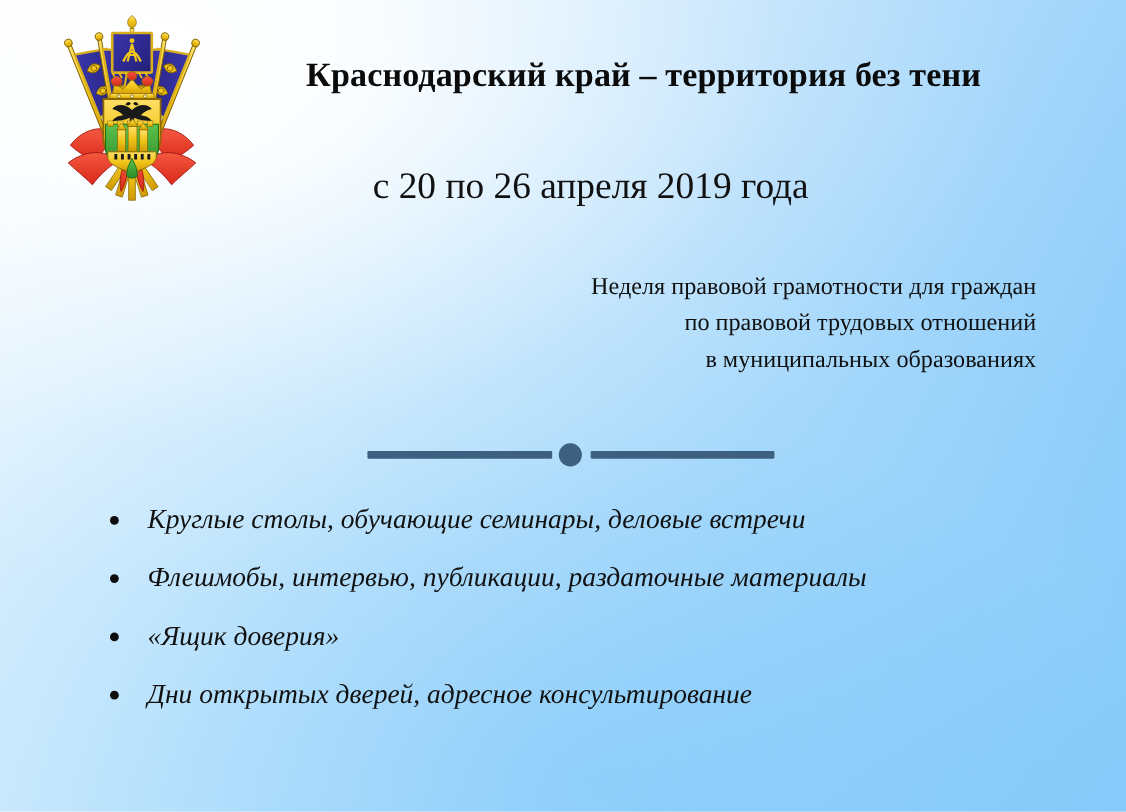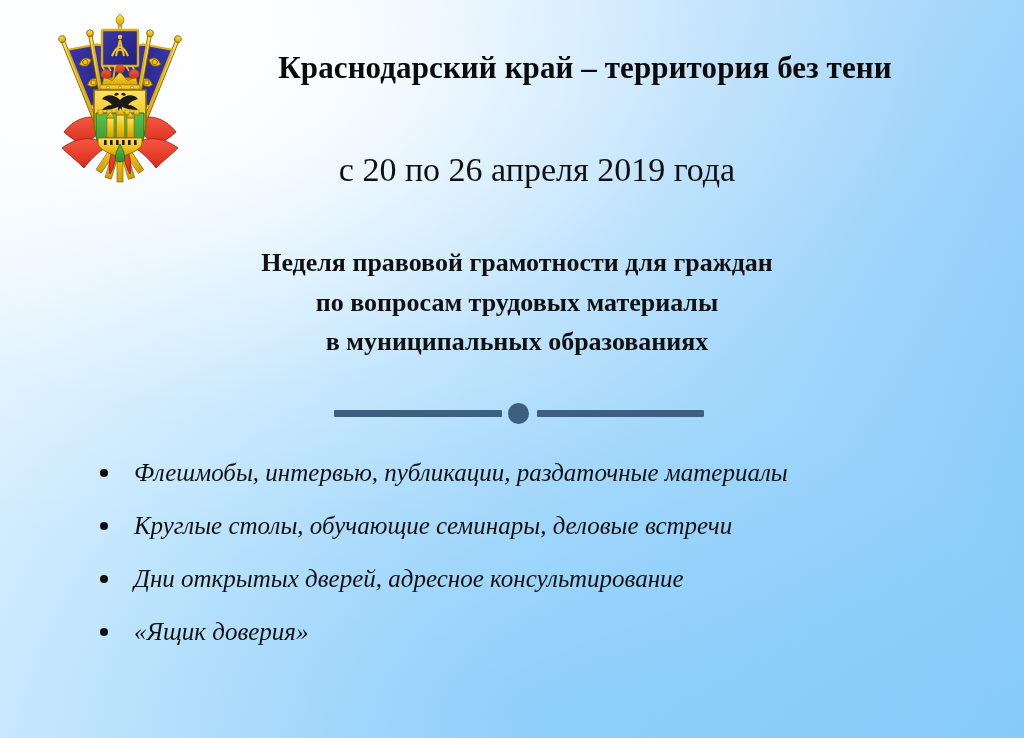--- a/index.html
+++ b/index.html
@@ -72,23 +72,23 @@
     font-weight: 400;
     color: #111111;
     line-height: 1.2;
   }
 
   .subject {
     position: absolute;
     left: 92px;
     top: 243px;
     width: 850px;
-    text-align: center;
-    font-size: 26px;
-    font-weight: 700;
+    text-align: right;
+    font-size: 22px;
+    font-weight: 400;
     color: #101010;
     line-height: 1.52;
   }
   .subject .ln { display: block; white-space: nowrap; }
 
   
   .divider {
     position: absolute;
     left: 334px;
     top: 402px;
@@ -321,42 +321,42 @@
       </g>
     </svg>
   </div>
 
   <div class="title">Краснодарский край – территория без тени</div>
 
   <div class="daterange">с 20 по 26 апреля 2019 года</div>
 
   <div class="subject">
     <span class="ln">Неделя правовой грамотности для граждан</span>
-    <span class="ln">по вопросам трудовых материалы</span>
+    <span class="ln">по правовой трудовых отношений</span>
     <span class="ln">в муниципальных образованиях</span>
   </div>
 
   <div class="divider">
     <span class="bar left"></span>
     <span class="dot"></span>
     <span class="bar right"></span>
   </div>
 
   <div class="bullets">
+    <div class="bullet-item">
+      <span class="dot"></span>
+      <span class="txt">Круглые столы, обучающие семинары, деловые встречи</span>
+    </div>
     <div class="bullet-item">
       <span class="dot"></span>
       <span class="txt">Флешмобы, интервью, публикации, раздаточные материалы</span>
     </div>
     <div class="bullet-item">
       <span class="dot"></span>
-      <span class="txt">Круглые столы, обучающие семинары, деловые встречи</span>
+      <span class="txt">«Ящик доверия»</span>
     </div>
     <div class="bullet-item">
       <span class="dot"></span>
       <span class="txt">Дни открытых дверей, адресное консультирование</span>
     </div>
-    <div class="bullet-item">
-      <span class="dot"></span>
-      <span class="txt">«Ящик доверия»</span>
-    </div>
   </div>
 
 </div>
 
 </body></html>

